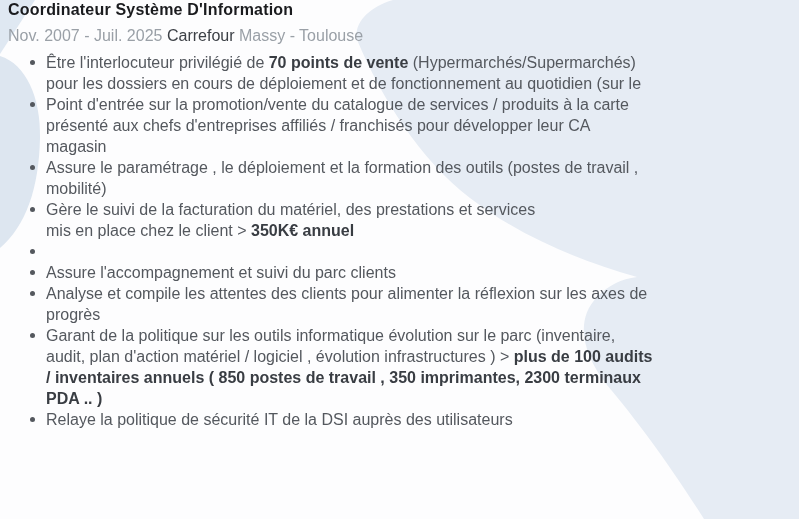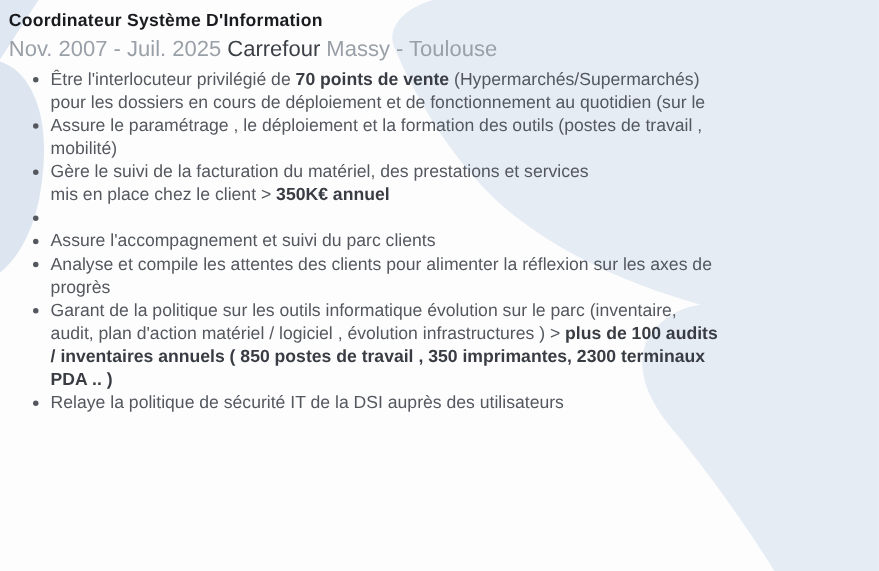--- a/index.html
+++ b/index.html
@@ -3,26 +3,26 @@
 <meta charset="utf-8">
 <style>
   html,body { margin:0; padding:0; }
   body {
     width:799px; height:519px; overflow:hidden;
     background:#fdfdfe;
     font-family:"Liberation Sans","DejaVu Sans",sans-serif;
   }
   .page { position:relative; width:799px; height:519px; }
   svg.bg { position:absolute; left:0; top:0; width:799px; height:519px; z-index:0; }
-  .content { position:absolute; left:8px; top:10px; width:762px; z-index:1; }
+  .content { position:absolute; left:8px; top:0; width:762px; z-index:1; }
   h1.job-title {
     margin:0; font-size:16px; font-weight:700; color:#1a1b1e; letter-spacing:.2px;
     line-height:20px;
   }
-  .subtitle { margin-top:6px; font-size:20px; color:#9aa0a7; line-height:19px; }
+  .subtitle { margin-top:6px; font-size:16px; color:#9aa0a7; line-height:19px; }
   .subtitle .company { color:#3c4046; }
   ul.bullets {
     list-style:none; margin:7px 0 0 0; padding:0 0 0 22px;
     font-size:16px; line-height:21px; color:#54585e;
   }
   ul.bullets li { position:relative; padding-left:16px; }
   ul.bullets .dot {
     position:absolute; left:0; top:8px; width:5px; height:5px;
     border-radius:50%; background:#54585e;
   }
@@ -49,20 +49,21 @@
     <h1 class="job-title">Coordinateur Système D'Information</h1>
 
     <div class="subtitle">
       <span>Nov. 2007 - Juil. 2025</span>
       <span class="company">Carrefour</span>
       <span>Massy - Toulouse</span>
     </div>
 
     <ul class="bullets" id="bullets">
         <li><span class="dot"></span><span>Être l'interlocuteur privilégié de </span><b>70 points de vente</b><span> (Hypermarchés/Supermarchés)</span><br><span>pour les dossiers en cours de déploiement et de fonctionnement au quotidien (sur le</span><br></li>
+        <li><span class="dot"></span><span>Point d'entrée sur la promotion/vente du catalogue de services / produits à la carte</span><br><span>présenté aux chefs d'entreprises affiliés / franchisés pour développer leur CA</span><br><span>magasin</span></li>
         <li><span class="dot"></span><span>Assure le paramétrage , le déploiement et la formation des outils (postes de travail ,</span><br><span>mobilité)</span></li>
         <li><span class="dot"></span><span>Gère le suivi de la facturation du matériel, des prestations et services</span><br><span>mis en place chez le client &gt; </span><b>350K€ annuel</b></li>
         <li><span class="dot"></span><br></li>
         <li><span class="dot"></span><span>Assure l'accompagnement et suivi du parc clients</span></li>
         <li><span class="dot"></span><span>Analyse et compile les attentes des clients pour alimenter la réflexion sur les axes de</span><br><span>progrès</span></li>
         <li><span class="dot"></span><span>Garant de la politique sur les outils informatique évolution sur le parc (inventaire,</span><br><span>audit, plan d'action matériel / logiciel , évolution infrastructures ) &gt; </span><b>plus de 100 audits</b><br><b>/ inventaires annuels ( 850 postes de travail , 350 imprimantes, 2300 terminaux</b><br><b>PDA .. )</b></li>
         <li><span class="dot"></span><span>Relaye la politique de sécurité IT de la DSI auprès des utilisateurs</span></li>
       </ul>
   </div>
 

